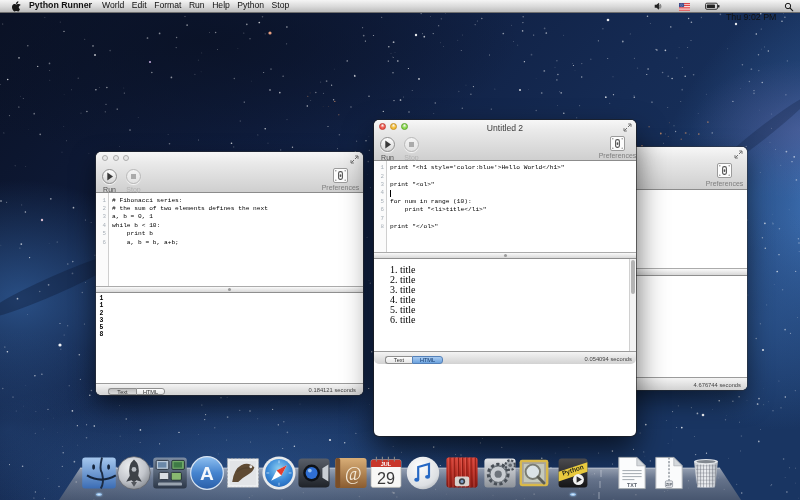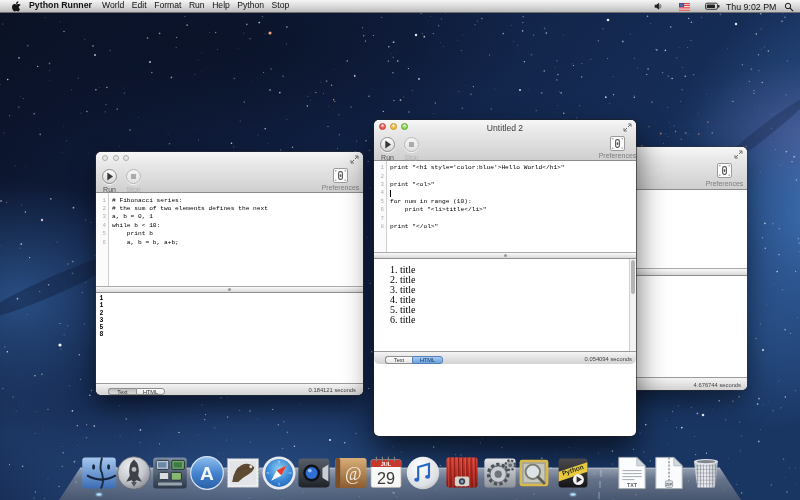--- a/index.html
+++ b/index.html
@@ -1241,21 +1241,21 @@
             <circle cx="1.2" cy="3.4" r="0.45"></circle>
             <circle cx="3" cy="3.4" r="0.45"></circle>
             <circle cx="4.8" cy="3.4" r="0.45"></circle>
           </g>
         </svg></span>
  <span style="position:absolute;left:705px;top:2px"><svg width="15" height="8.5" viewBox="0 0 22 12">
           <rect x="0.8" y="1.5" width="17.5" height="9" rx="2" fill="none" stroke="#222" stroke-width="1.3"></rect>
           <rect x="19" y="4" width="2.2" height="4" rx="1" fill="#222"></rect>
           <rect x="2.6" y="3.3" width="12" height="5.4" rx="1" fill="#222"></rect>
         </svg></span>
- <span style="position:absolute;left:726px;top:2px;font-size:8.8px;color:#111">Thu 9:02 PM</span>
+ <span style="position:absolute;left:726px;top:12px;font-size:8.8px;color:#111">Thu 9:02 PM</span>
  <span style="position:absolute;left:784px;top:1.5px"><svg width="10" height="10" viewBox="0 0 13 13">
           <circle cx="5.2" cy="5.2" r="3.5" fill="none" stroke="#111" stroke-width="1.25"></circle>
           <path d="M8 8l3.4 3.4" stroke="#111" stroke-width="1.4" stroke-linecap="round"></path>
         </svg></span>
 </div>
 
 <div class="win" style="left:488px;top:147px;width:259px;height:243px">
  <div class="hdr" style="height:43px">
   <span class="tl" style="left:6.0px;top:3px;width:6px;height:6px;border:1px solid #ababab;background:#e8e8e8"></span>
         <span class="tl" style="left:16.5px;top:3px;width:6px;height:6px;border:1px solid #ababab;background:#e8e8e8"></span>

